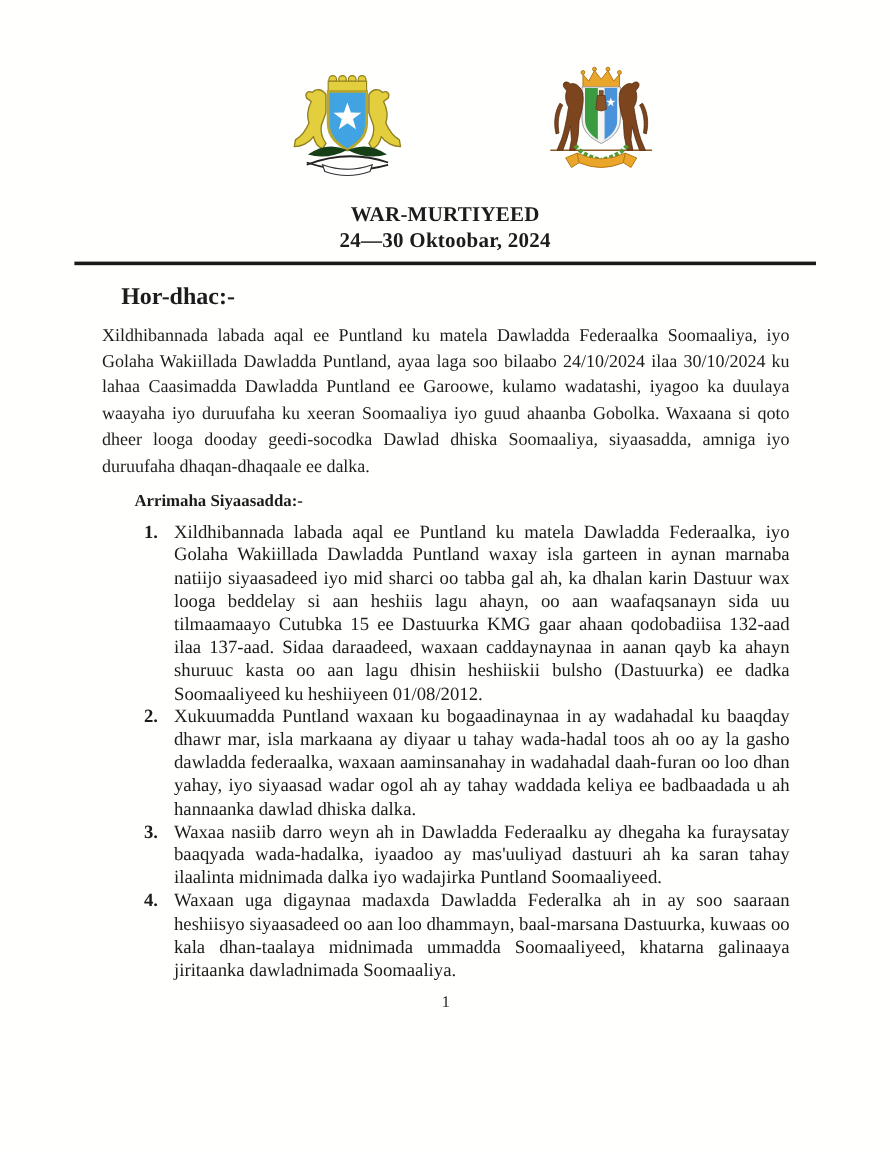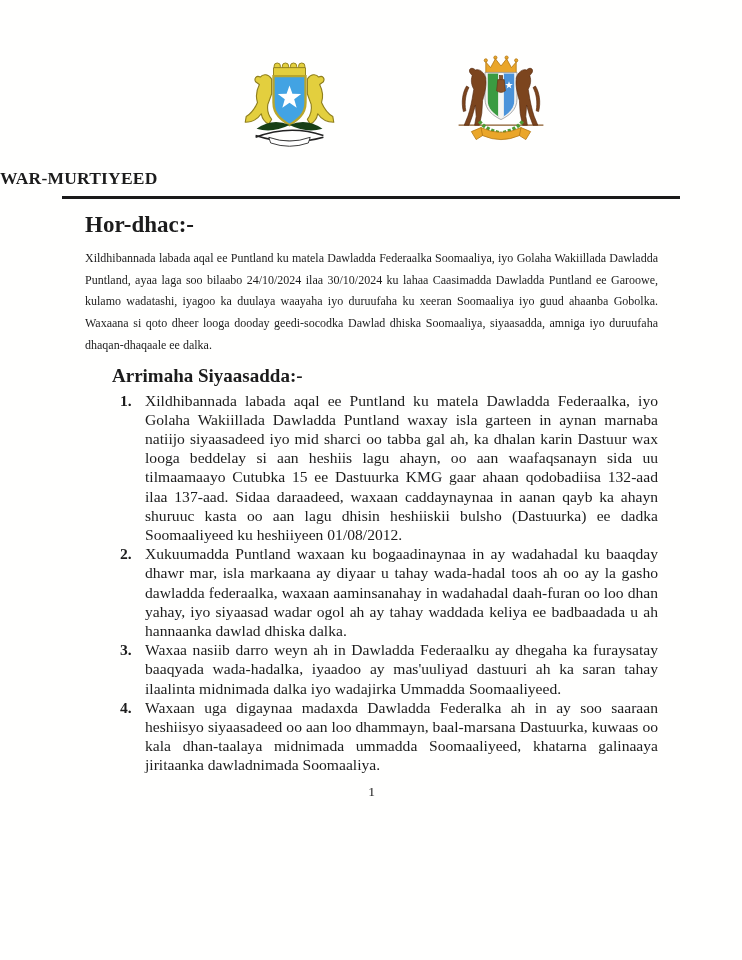--- a/index.html
+++ b/index.html
@@ -10,36 +10,36 @@
     -webkit-font-smoothing:antialiased;
   }
   .page{position:relative;width:742px;height:960px;background:#fffffe;}
 
   
   .emblems{
     display:flex;justify-content:center;align-items:flex-end;
     gap:103px;padding-top:54px;position:relative;left:22px;
   }
   .emblem svg{display:block;}
-  .title-block{margin-top:5px;}
+  .title-block{text-align:center;margin-top:5px;}
   .title-block div{
     font-weight:bold;font-size:17.5px;line-height:22px;letter-spacing:.2px;
   }
   .divider{height:3px;background:#1a1a1a;margin:7px 62px 0 62px;}
 
   
   .content{margin:15px 84px 0 85px;}
   .intro-heading{
-    font-weight:bold;font-size:23px;line-height:22px;margin:0 0 12px 0;
+    font-weight:bold;font-size:20px;line-height:22px;margin:0 0 12px 16px;
   }
   .para{
-    font-size:12px;line-height:21.7px;text-align:justify;margin:0 0 7px 0;
+    font-size:15px;line-height:21.7px;text-align:justify;margin:0 0 7px 0;
   }
   .section-heading{
-    font-weight:bold;font-size:19px;line-height:23px;margin:5px 0 4px 27px;
+    font-weight:bold;font-size:14px;line-height:23px;margin:5px 0 4px 27px;
   }
   .numbered-list{margin:0;}
   .list-item{
     position:relative;padding-left:60px;
     font-size:15.6px;line-height:19.2px;text-align:justify;margin:0;
   }
   .list-item .num{
     position:absolute;left:35px;top:0;font-weight:bold;
   }
   .page-number{
@@ -134,20 +134,21 @@
           <path d="M28,97 L40,92 L45,100 L34,107 Z"></path>
           <path d="M102,97 L90,92 L85,100 L96,107 Z"></path>
           <path d="M40,92 Q65,104 90,92 L88,102 Q65,112 42,102 Z"></path>
         </g>
       </svg>
     </div>
   </div>
 
   <div class="title-block">
     <div>WAR-MURTIYEED</div>
+    <div>24—30 Oktoobar, 2024</div>
   </div>
 
   <div class="divider"></div>
 
   <div class="content">
     <div class="intro-heading">Hor-dhac:-</div>
 
     <p class="para">Xildhibannada labada aqal ee Puntland ku matela Dawladda Federaalka Soomaaliya, iyo Golaha Wakiillada Dawladda Puntland, ayaa laga soo bilaabo 24/10/2024 ilaa 30/10/2024 ku lahaa Caasimadda Dawladda Puntland ee Garoowe, kulamo wadatashi, iyagoo ka duulaya waayaha iyo duruufaha ku xeeran Soomaaliya iyo guud ahaanba Gobolka. Waxaana si qoto dheer looga dooday geedi-socodka Dawlad dhiska Soomaaliya, siyaasadda, amniga iyo duruufaha dhaqan-dhaqaale ee dalka.</p>
 
     <div class="section-heading">Arrimaha Siyaasadda:-</div>
@@ -156,21 +157,21 @@
       <div class="list-item">
         <span class="num">1.</span>
         <span>Xildhibannada labada aqal ee Puntland ku matela Dawladda Federaalka, iyo Golaha Wakiillada Dawladda Puntland waxay isla garteen in aynan marnaba natiijo siyaasadeed iyo mid sharci oo tabba gal ah, ka dhalan karin Dastuur wax looga beddelay si aan heshiis lagu ahayn, oo aan waafaqsanayn sida uu tilmaamaayo Cutubka 15 ee Dastuurka KMG gaar ahaan qodobadiisa 132-aad ilaa 137-aad. Sidaa daraadeed, waxaan caddaynaynaa in aanan qayb ka ahayn shuruuc kasta oo aan lagu dhisin heshiiskii bulsho (Dastuurka) ee dadka Soomaaliyeed ku heshiiyeen 01/08/2012.</span>
       </div>
       <div class="list-item">
         <span class="num">2.</span>
         <span>Xukuumadda Puntland waxaan ku bogaadinaynaa in ay wadahadal ku baaqday dhawr mar, isla markaana ay diyaar u tahay wada-hadal toos ah oo ay la gasho dawladda federaalka, waxaan aaminsanahay in wadahadal daah-furan oo loo dhan yahay, iyo siyaasad wadar ogol ah ay tahay waddada keliya ee badbaadada u ah hannaanka dawlad dhiska dalka.</span>
       </div>
       <div class="list-item">
         <span class="num">3.</span>
-        <span>Waxaa nasiib darro weyn ah in Dawladda Federaalku ay dhegaha ka furaysatay baaqyada wada-hadalka, iyaadoo ay mas'uuliyad dastuuri ah ka saran tahay ilaalinta midnimada dalka iyo wadajirka Ummadda Soomaaliyeed.</span>
+        <span>Waxaa nasiib darro weyn ah in Dawladda Federaalku ay dhegaha ka furaysatay baaqyada wada-hadalka, iyaadoo ay mas'uuliyad dastuuri ah ka saran tahay ilaalinta midnimada dalka iyo wadajirka Puntland Soomaaliyeed.</span>
       </div>
       <div class="list-item">
         <span class="num">4.</span>
         <span>Waxaan uga digaynaa madaxda Dawladda Federalka ah in ay soo saaraan heshiisyo siyaasadeed oo aan loo dhammayn, baal-marsana Dastuurka, kuwaas oo kala dhan-taalaya midnimada ummadda Soomaaliyeed, khatarna galinaaya jiritaanka dawladnimada Soomaaliya.</span>
       </div>
     </div>
 
     <div class="page-number">1</div>
   </div>
 

